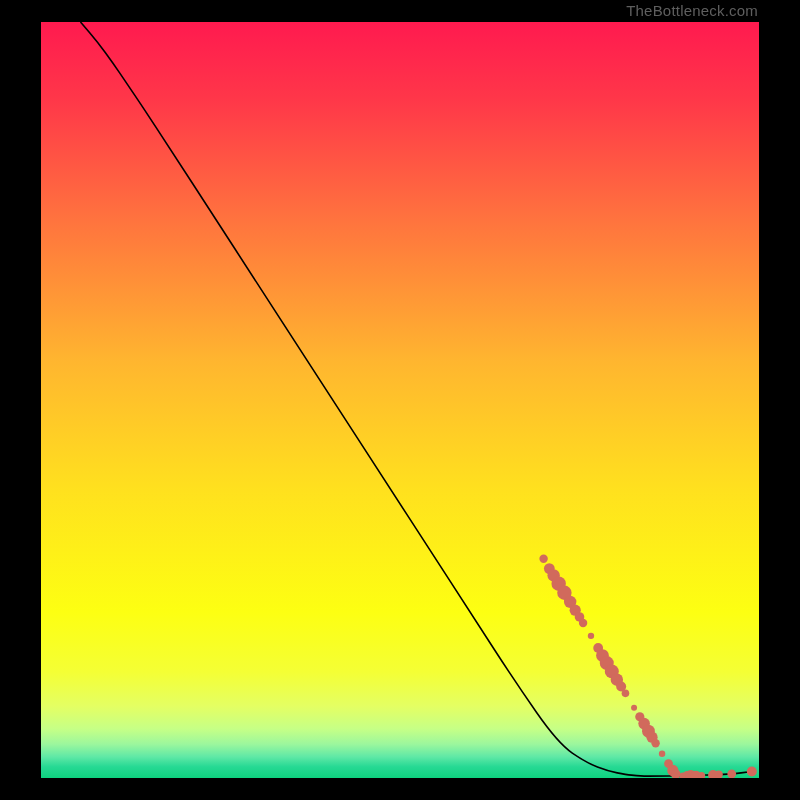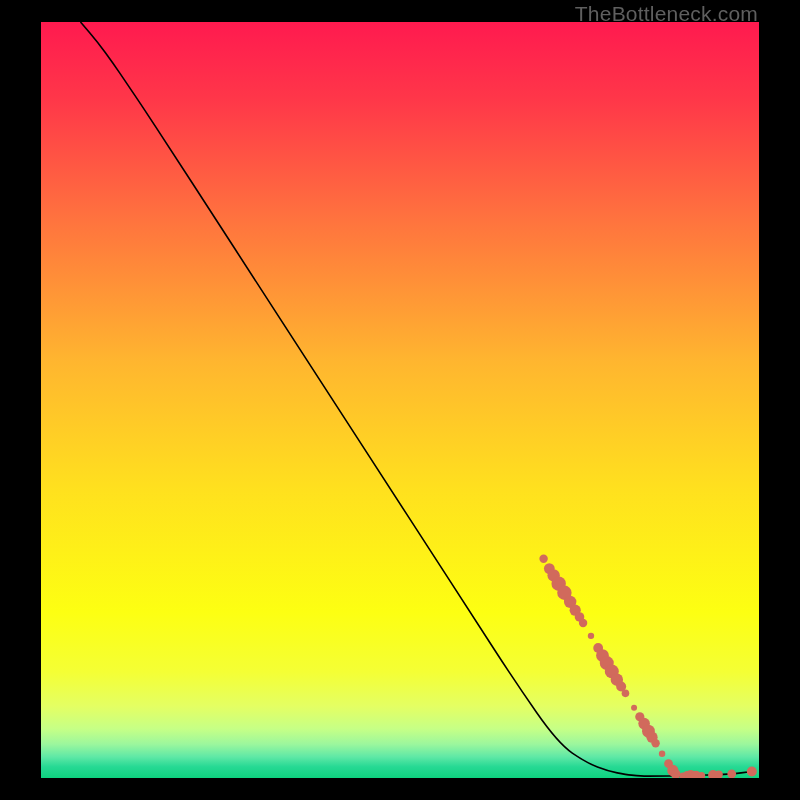--- a/index.html
+++ b/index.html
@@ -26,21 +26,21 @@
   .plot svg {
     display: block;
     width: 718px;
     height: 756px;
   }
   .watermark {
     position: absolute;
     top: 2px;
     right: 42px;
     color: #5f5f5f;
-    font-size: 21px;
+    font-size: 15px;
     font-weight: 400;
     letter-spacing: 0.2px;
   }
 </style>
 </head>
 <body>
 
 <div class="stage">
 
   <div class="watermark">TheBottleneck.com</div>

